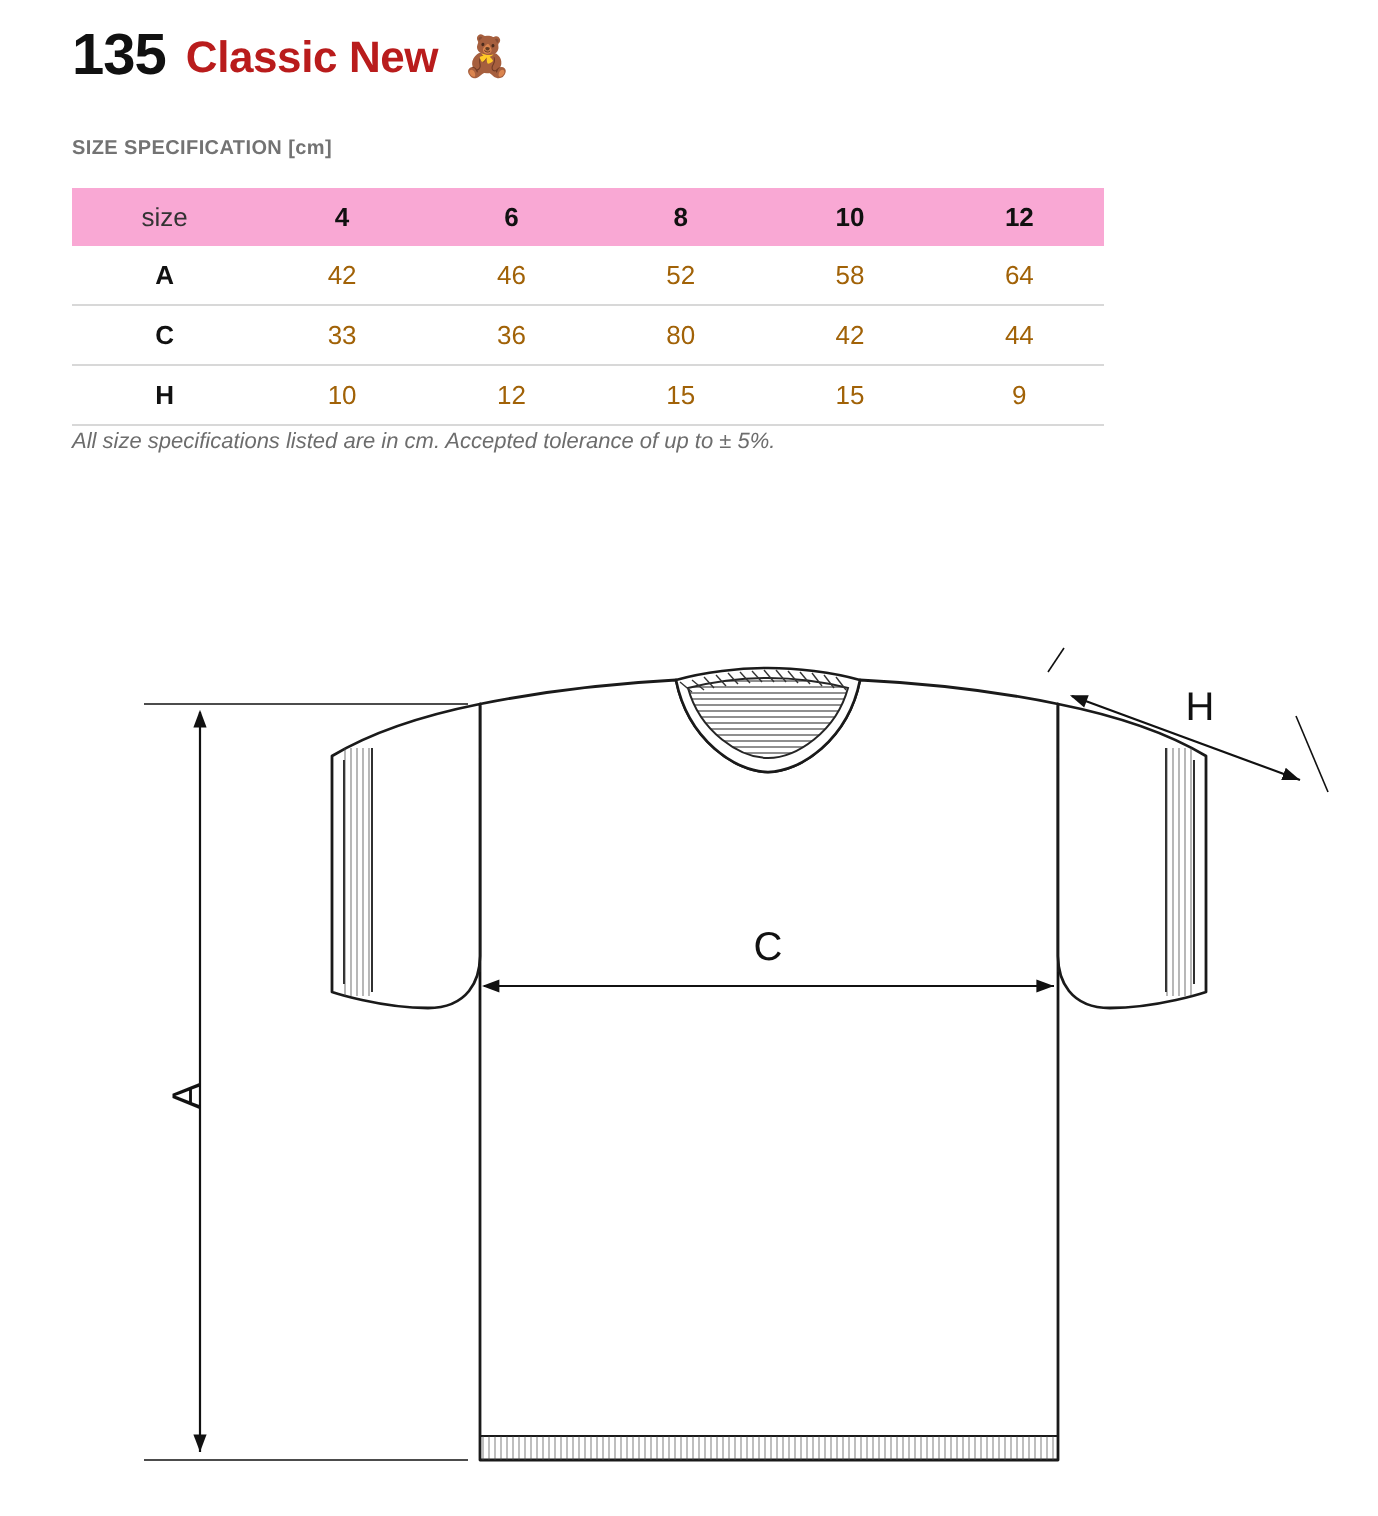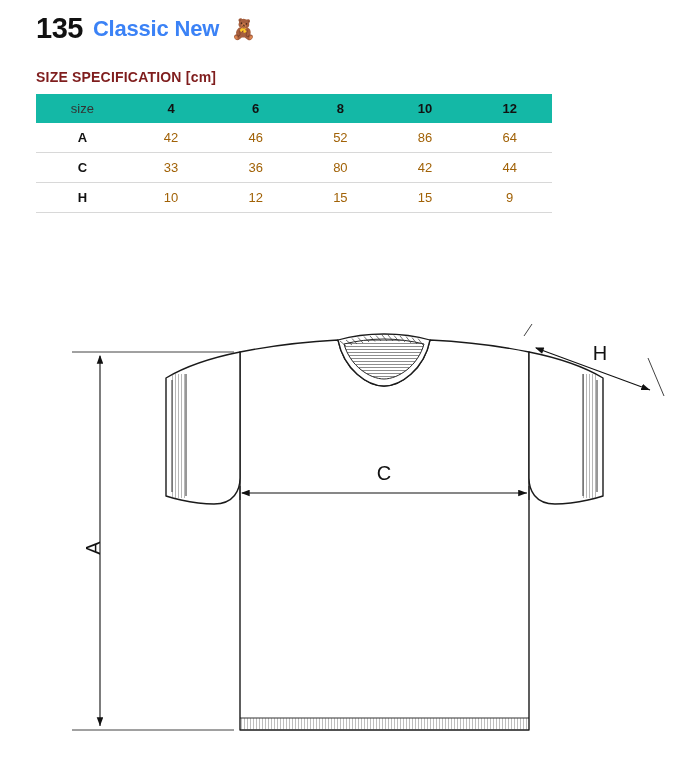--- a/index.html
+++ b/index.html
@@ -34,37 +34,37 @@
   .header-code {
     font-size: 29px;
     font-weight: bold;
     letter-spacing: -0.5px;
     color: #111;
   }
   .header-title {
     font-size: 22px;
     font-weight: bold;
     letter-spacing: -0.2px;
-    color: #3b82f6;
+    color: #b91c1c;
   }
   .header-mark {
     font-size: 20px;
     line-height: 1;
     margin-left: 2px;
   }
 
   
   .spec-title {
     position: absolute;
     left: 36px;
     top: 69px;
-    font-size: 14px;
+    font-size: 10px;
     font-weight: bold;
     letter-spacing: 0.2px;
-    color: #7f1d1d;
+    color: #737373;
   }
   .spec-title .unit {
     font-weight: bold;
   }
 
   
   .spec-table {
     position: absolute;
     left: 36px;
     top: 94px;
@@ -73,21 +73,21 @@
     font-size: 13px;
   }
   .spec-table th,
   .spec-table td {
     text-align: center;
     padding: 0;
     height: 29px;
     vertical-align: middle;
   }
   .spec-table thead th {
-    background: #14b8a6;
+    background: #f9a8d4;
     font-weight: bold;
     color: #111;
   }
   .spec-table thead th.lbl {
     font-weight: normal;
     color: #333;
   }
   .spec-table tbody tr {
     border-bottom: 1px solid #d8d8d8;
   }
@@ -161,21 +161,21 @@
         <th>10</th>
         <th>12</th>
       </tr>
     </thead>
     <tbody>
       <tr>
         <td class="rowlbl">A</td>
         <td>42</td>
         <td>46</td>
         <td>52</td>
-        <td>86</td>
+        <td>58</td>
         <td>64</td>
       </tr>
       <tr>
         <td class="rowlbl">C</td>
         <td>33</td>
         <td>36</td>
         <td>80</td>
         <td>42</td>
         <td>44</td>
       </tr>
@@ -183,20 +183,21 @@
         <td class="rowlbl">H</td>
         <td>10</td>
         <td>12</td>
         <td>15</td>
         <td>15</td>
         <td>9</td>
       </tr>
     </tbody>
   </table>
 
+  <div class="note">All size specifications listed are in cm. Accepted tolerance of up to ± 5%.</div>
 
   <div class="drawing">
     <svg width="689" height="458" viewBox="0 0 689 458" xmlns="http://www.w3.org/2000/svg">
       <defs>
         <marker id="arrEnd" markerWidth="9" markerHeight="9" refX="8" refY="3" orient="auto">
           <path d="M0,0 L8,3 L0,6 z" fill="#111"></path>
         </marker>
         <marker id="arrStart" markerWidth="9" markerHeight="9" refX="1" refY="3" orient="auto">
           <path d="M8,0 L0,3 L8,6 z" fill="#111"></path>
         </marker>

